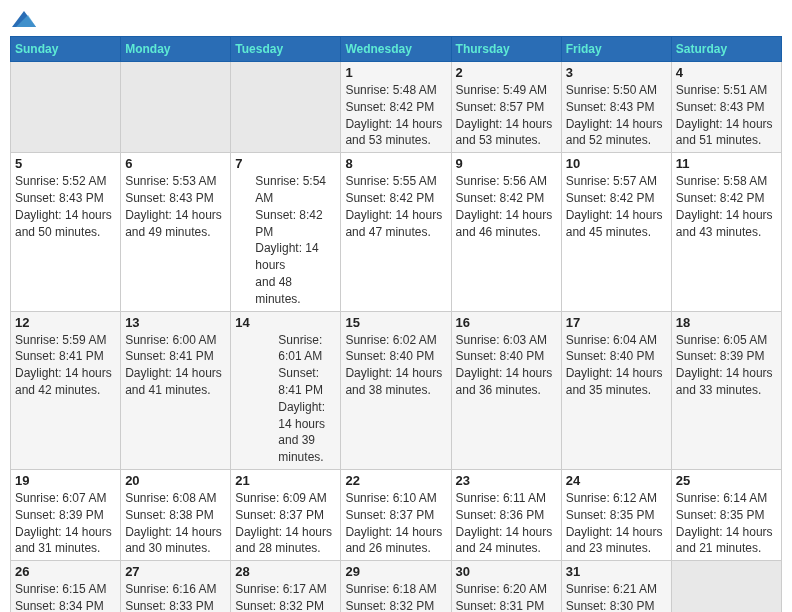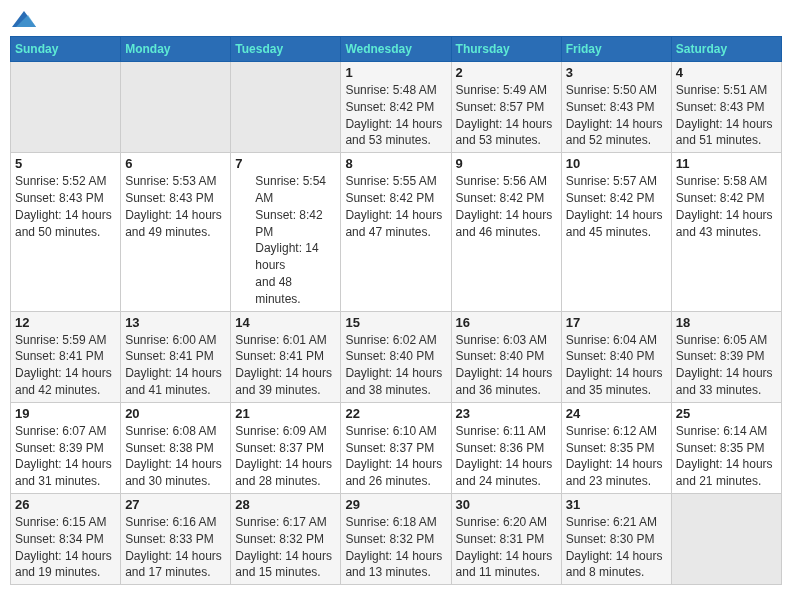--- a/index.html
+++ b/index.html
@@ -220,21 +220,21 @@
         </td>
         <td>
           <span class="day-number">13</span>
           <div class="day-info" style="white-space: pre-line;">Sunrise: 6:00 AM
 Sunset: 8:41 PM
 Daylight: 14 hours
 and 41 minutes.</div>
         </td>
         <td>
           <span class="day-number">14</span>
-          <div class="day-info" style="white-space: pre-line;">Sunrise: 6:01 AM
+          <div class="day-info" style="white-space: pre-line; margin-left: 43px;">Sunrise: 6:01 AM
 Sunset: 8:41 PM
 Daylight: 14 hours
 and 39 minutes.</div>
         </td>
         <td>
           <span class="day-number">15</span>
           <div class="day-info" style="white-space: pre-line;">Sunrise: 6:02 AM
 Sunset: 8:40 PM
 Daylight: 14 hours
 and 38 minutes.</div>

